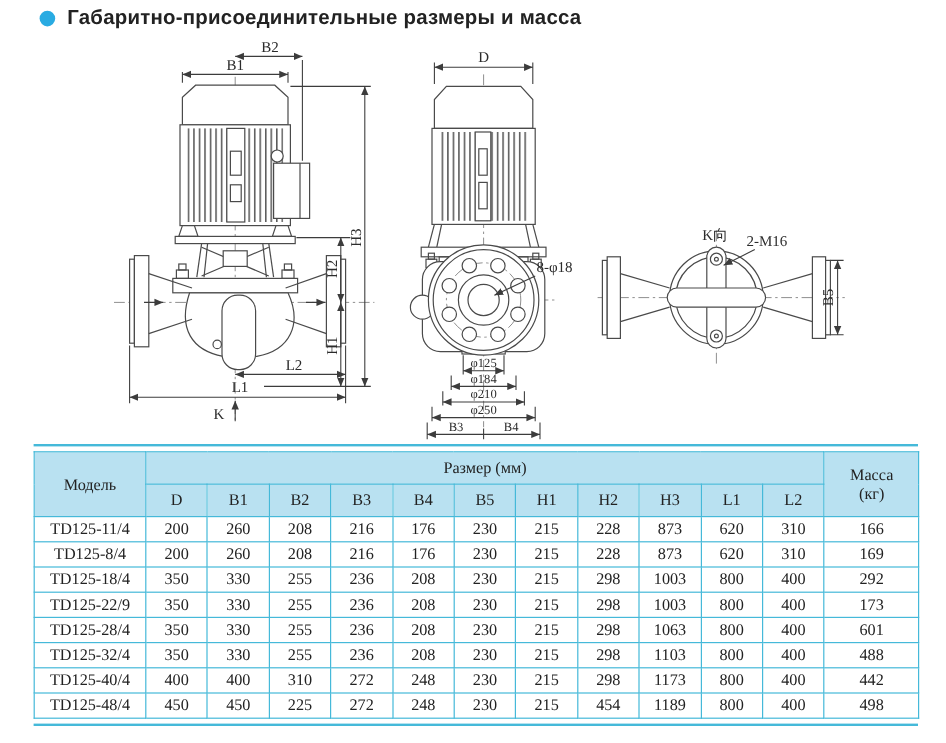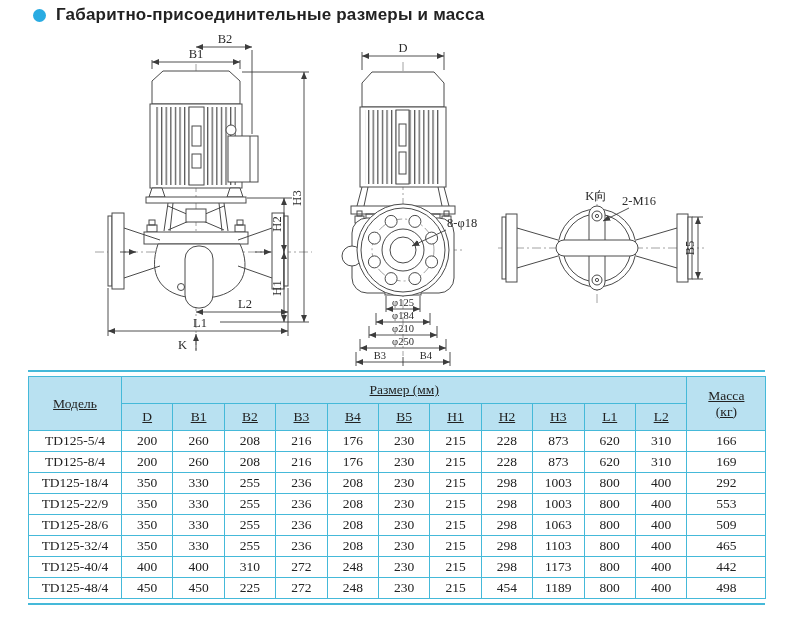--- a/index.html
+++ b/index.html
@@ -33,21 +33,21 @@
     padding:4px 0;
   }
   table.dims {
     border-collapse:collapse; width:100%; table-layout:fixed;
     font-size:13.5px; color:#222222;
   }
   table.dims th, table.dims td {
     border:1px solid #45b9d9; text-align:center; vertical-align:middle;
     padding:0; font-weight:normal; overflow:hidden; white-space:nowrap;
   }
-  table.dims thead th { background:#b9e1f1;text-decoration:underline; }
+  table.dims thead th { background:#b9e1f1; }
   table.dims thead tr.r1 th { height:26px; }
   table.dims thead tr.r2 th { height:26px; }
   table.dims tbody td { height:20px; background:#ffffff; }
 </style>
 </head>
 <body>
 
 <div class="title-row">
   <span class="bullet"></span>
   <h1 class="title">Габаритно-присоединительные размеры и масса</h1>
@@ -274,21 +274,21 @@
           <th>B5</th>
           <th>H1</th>
           <th>H2</th>
           <th>H3</th>
           <th>L1</th>
           <th>L2</th>
         </tr>
     </thead>
     <tbody>
         <tr>
-          <td>TD125-5/4</td>
+          <td>TD125-11/4</td>
           <td>200</td>
           <td>260</td>
           <td>208</td>
           <td>216</td>
           <td>176</td>
           <td>230</td>
           <td>215</td>
           <td>228</td>
           <td>873</td>
           <td>620</td>
@@ -331,51 +331,51 @@
           <td>330</td>
           <td>255</td>
           <td>236</td>
           <td>208</td>
           <td>230</td>
           <td>215</td>
           <td>298</td>
           <td>1003</td>
           <td>800</td>
           <td>400</td>
-          <td>553</td>
-        </tr>
-        <tr>
-          <td>TD125-28/6</td>
+          <td>173</td>
+        </tr>
+        <tr>
+          <td>TD125-28/4</td>
           <td>350</td>
           <td>330</td>
           <td>255</td>
           <td>236</td>
           <td>208</td>
           <td>230</td>
           <td>215</td>
           <td>298</td>
           <td>1063</td>
           <td>800</td>
           <td>400</td>
-          <td>509</td>
+          <td>601</td>
         </tr>
         <tr>
           <td>TD125-32/4</td>
           <td>350</td>
           <td>330</td>
           <td>255</td>
           <td>236</td>
           <td>208</td>
           <td>230</td>
           <td>215</td>
           <td>298</td>
           <td>1103</td>
           <td>800</td>
           <td>400</td>
-          <td>465</td>
+          <td>488</td>
         </tr>
         <tr>
           <td>TD125-40/4</td>
           <td>400</td>
           <td>400</td>
           <td>310</td>
           <td>272</td>
           <td>248</td>
           <td>230</td>
           <td>215</td>

